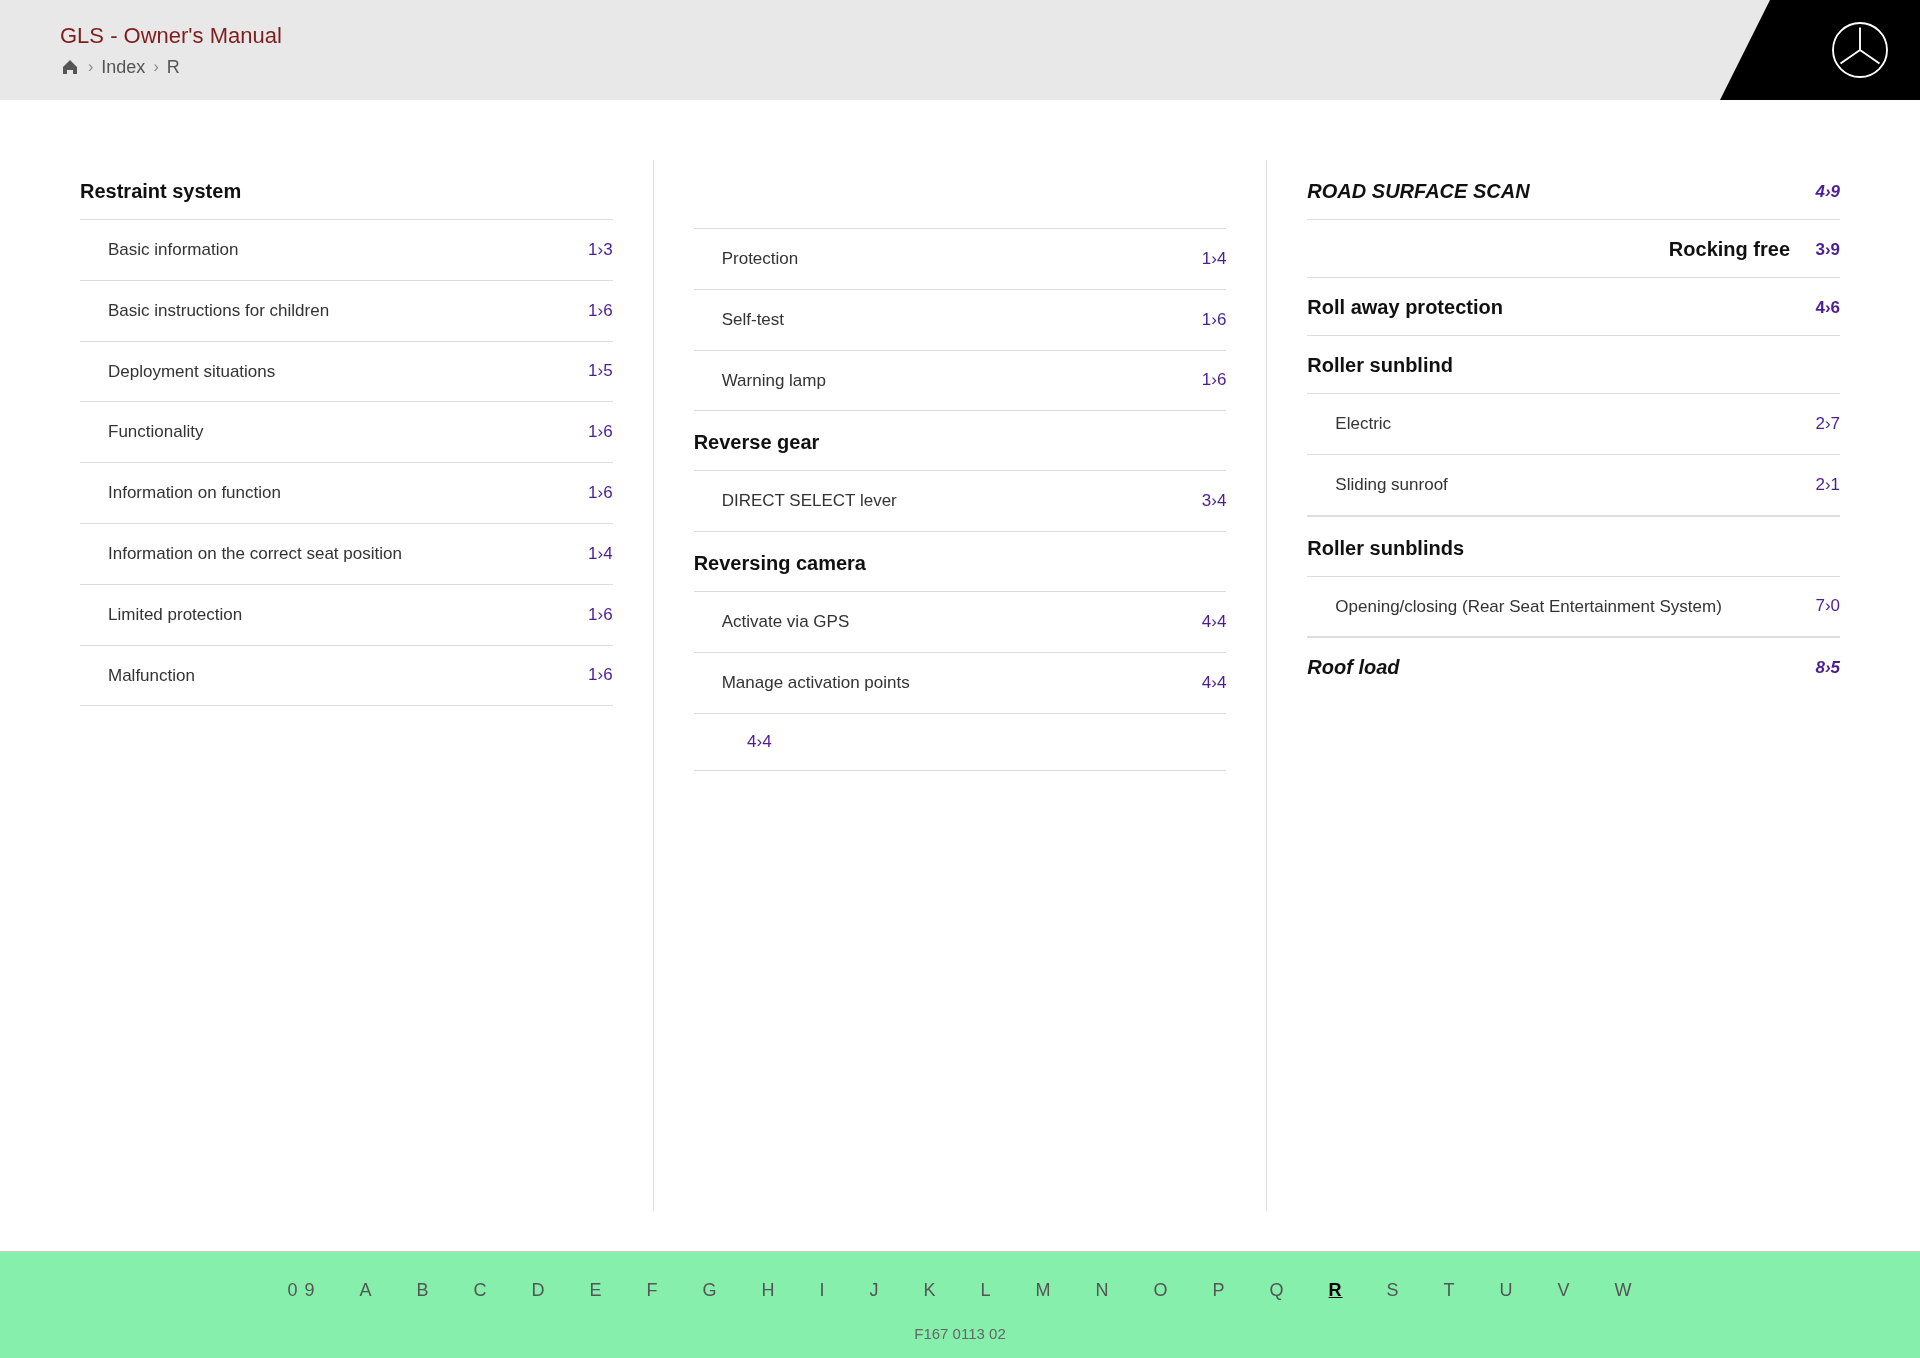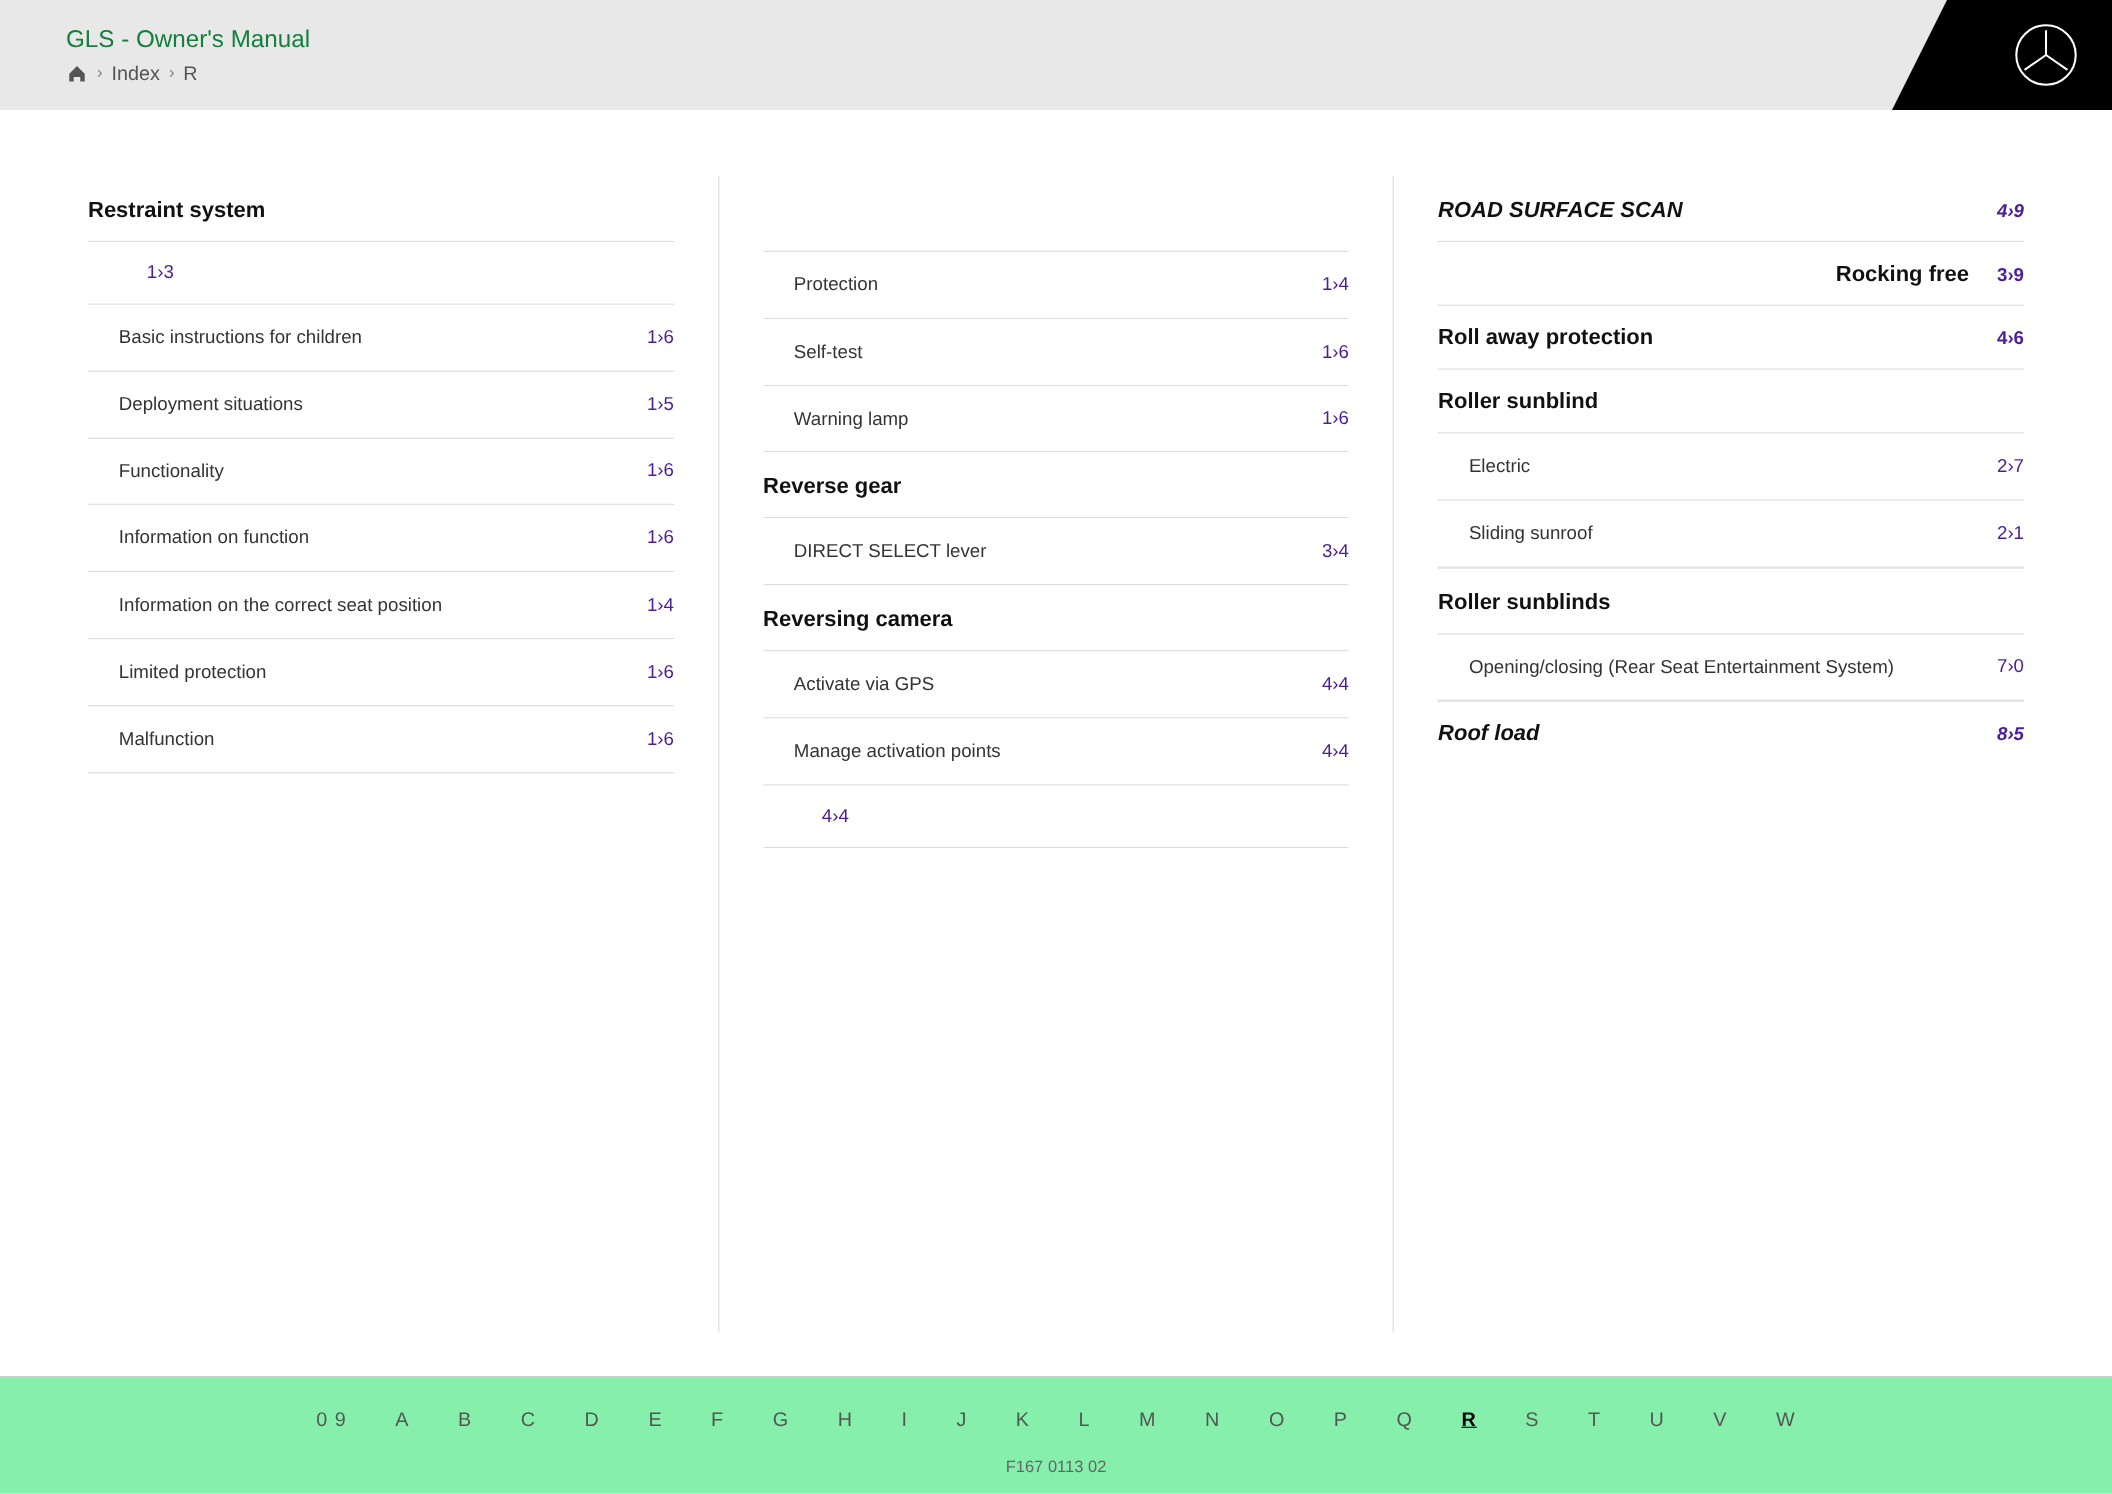--- a/index.html
+++ b/index.html
@@ -22,21 +22,21 @@
       height: 100px;
       position: relative;
     }
     .header-left {
       display: flex;
       flex-direction: column;
       justify-content: center;
     }
     .header-title {
       font-size: 22px;
-      color: #15803d;
+      color: #7f1d1d;
       margin-bottom: 8px;
     }
     .breadcrumb {
       display: flex;
       align-items: center;
       gap: 8px;
       font-size: 18px;
       color: #555;
     }
     .breadcrumb-sep {
@@ -186,20 +186,21 @@
     </div>
   </div>
 </div>
 
 <div class="main-content">
 
   <div class="column">
     <div>
       <div class="section-title">Restraint system</div>
       <div class="entry">
+        <span class="entry-text">Basic information</span>
         <span class="entry-page">1›3</span>
       </div>
       <div class="entry">
         <span class="entry-text">Basic instructions for children</span>
         <span class="entry-page">1›6</span>
       </div>
       <div class="entry">
         <span class="entry-text">Deployment situations</span>
         <span class="entry-page">1›5</span>
       </div>

